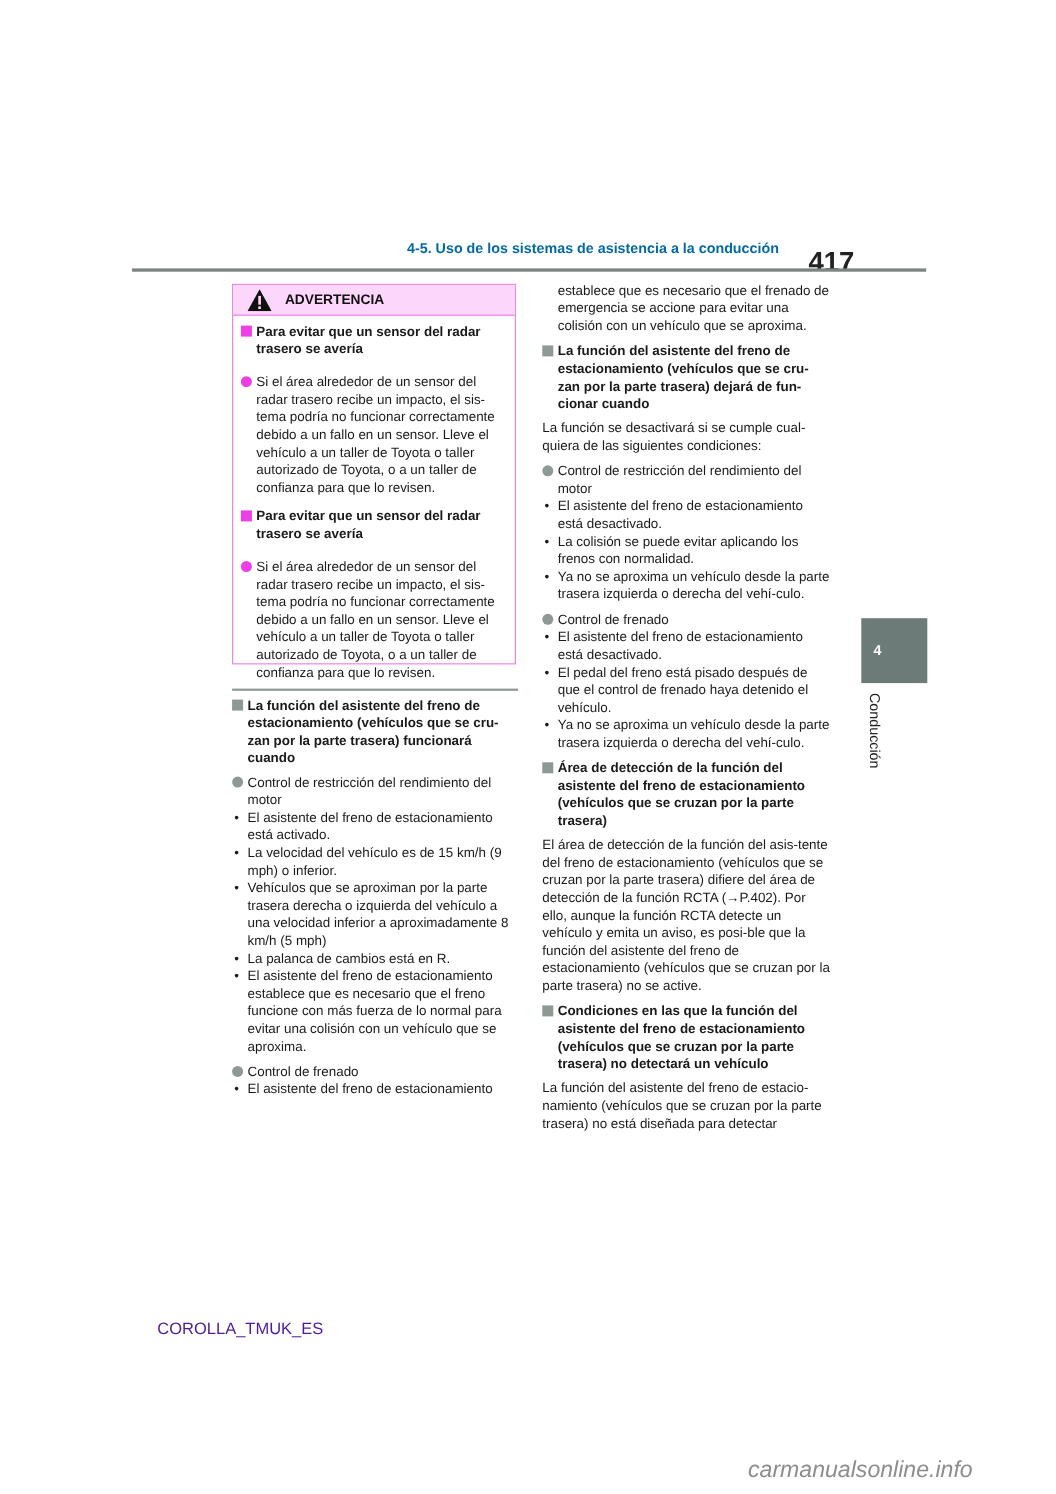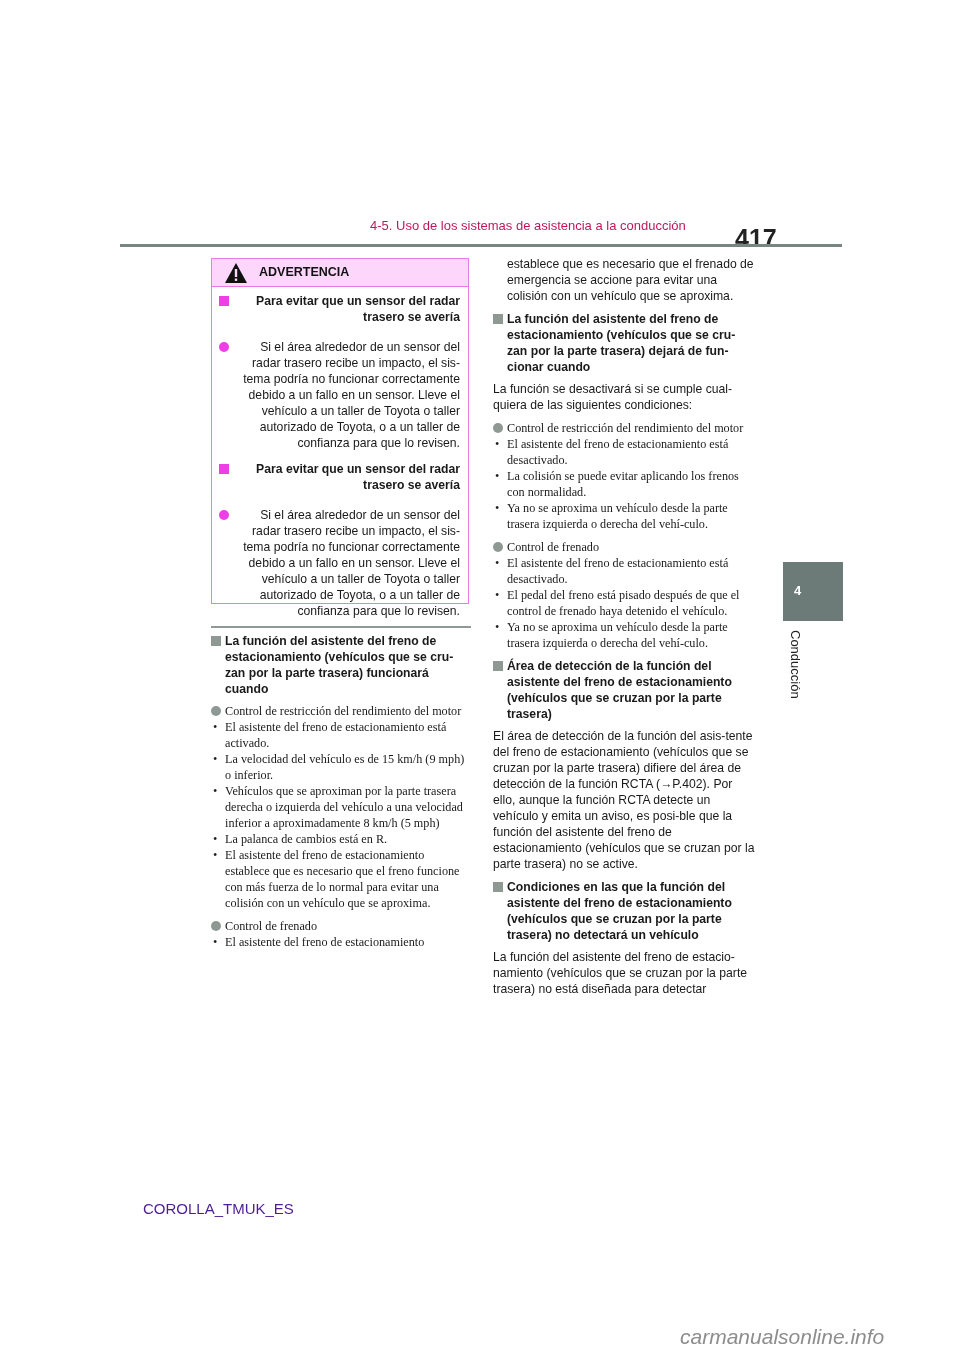--- a/index.html
+++ b/index.html
@@ -1,21 +1,21 @@
 <!DOCTYPE html>
 <html><head>
 <meta charset="utf-8">
 <style>
   html, body { margin: 0; padding: 0; }
   body {
     width: 960px; height: 1358px; position: relative; background: #ffffff;
     font-family: "Liberation Sans", sans-serif; color: #1a1a1a; overflow: hidden;
   }
   .header-title {
-    position: absolute; left: 370px; top: 218px; font-size: 13px; font-weight: normal; color: #be185d;
+    position: absolute; left: 370px; top: 218px; font-size: 13px; font-weight: bold; color: #0369a1;
   }
   .page-number {
     position: absolute; left: 735px; top: 224px; font-size: 25px; font-weight: bold; color: #222;
   }
   .header-rule {
     position: absolute; left: 120px; top: 244px; width: 722px; height: 3px; background: #7a8480;
   }
   .chapter-tab {
     position: absolute; left: 783px; top: 562px; width: 60px; height: 59px; background: #6d7b78;
     color: #fff; font-size: 13px; font-weight: bold; box-sizing: border-box; padding: 21px 0 0 11px;
@@ -23,41 +23,41 @@
   .chapter-label {
     position: absolute; left: 788px; top: 630px; font-size: 13px; color: #222;
     writing-mode: vertical-rl;
   }
   .col { position: absolute; font-size: 12.2px; line-height: 16px; }
   .col-left { left: 211px; width: 260px; }
   .col-right { left: 493px; width: 262px; top: 256px; }
 
   .warning-box {
     position: absolute; left: 211px; top: 258px; width: 258px; height: 346px;
-    border: 1.5px solid #e87ce6; box-sizing: border-box; background: #fff; text-align: right;
+    border: 1.5px solid #e87ce6; box-sizing: border-box; background: #fff;
   }
   .warning-head {
     height: 27px; background: #fdd6fb; border-bottom: 1.5px solid #e87ce6; position: relative;
   }
   .warn-icon { position: absolute; left: 13px; top: 4px; width: 22px; height: 20px; }
   .warn-title { position: absolute; left: 47px; top: 6px; font-size: 12.5px; font-weight: bold; color: #111; }
   .warning-body { padding: 6px 8px 0 7px; font-size: 12.2px; line-height: 16px; }
 
   .heading { position: relative; padding-left: 14px; font-weight: bold; margin: 0 0 6px 0; }
   .heading .sq { position: absolute; left: 0; top: 3px; width: 10px; height: 10px; }
   .sq-pink { background: #ee3fe6; }
   .sq-gray { background: #8e9994; }
   .circle-item { position: relative; padding-left: 14px; margin: 14px 0 7px 0; }
   .circle-item .dot { position: absolute; left: 0; top: 3px; width: 10px; height: 10px; border-radius: 50%; }
   .dot-pink { background: #ee3fe6; }
   .dot-gray { background: #8e9994; }
   .bullet { position: relative; padding-left: 14px; }
   .bullet::before { content: "•"; position: absolute; left: 2px; top: 0; }
   .para { margin: 0 0 7px 0; }
-  .group { margin-bottom: 7px; font-family: Liberation Serif, serif; }
+  .group { margin-bottom: 7px; }
   .section-rule { height: 1.5px; background: #8e9994; margin: 0 0 5px 0; }
 
   .footer-code { position: absolute; left: 143px; top: 1200px; font-size: 15px; color: #4c1d95; }
   .watermark { position: absolute; left: 680px; top: 1325px; font-size: 21px; color: #8d8d8d; font-style: italic; }
 </style>
 </head>
 <body>
 
 <div class="header-title">4-5. Uso de los sistemas de asistencia a la conducción</div>
 <div class="page-number">417</div>

